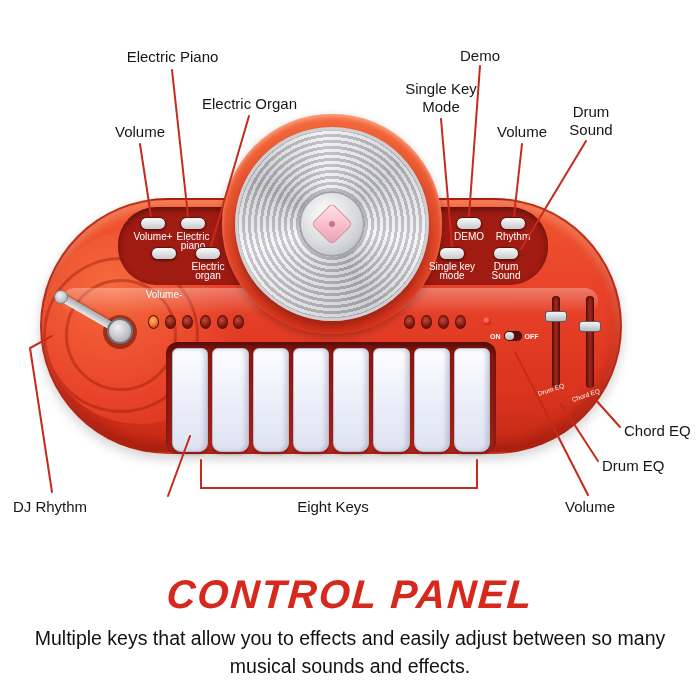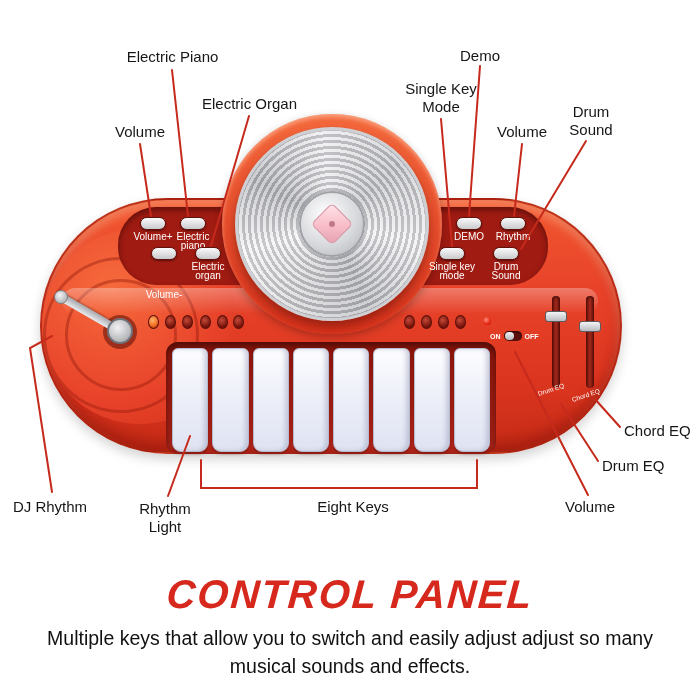--- a/index.html
+++ b/index.html
@@ -11,21 +11,21 @@
   .lbl.left{text-align:left;}
   .lbl-electric-piano{left:115px;top:48px;width:115px;}
   .lbl-volume-left{left:105px;top:123px;width:70px;}
   .lbl-electric-organ{left:192px;top:95px;width:115px;}
   .lbl-demo{left:450px;top:47px;width:60px;}
   .lbl-single-key-mode{left:399px;top:80px;width:84px;}
   .lbl-volume-right{left:487px;top:123px;width:70px;}
   .lbl-drum-sound{left:562px;top:103px;width:58px;}
   .lbl-dj-rocker{left:11px;top:498px;width:78px;}
   .lbl-rhythm-light{left:133px;top:500px;width:64px;}
-  .lbl-eight-keys{left:308px;top:498px;width:90px;}
+  .lbl-eight-keys{left:288px;top:498px;width:90px;}
   .lbl-switch{left:560px;top:498px;width:60px;}
   .lbl-drum-eq{left:602px;top:457px;white-space:nowrap;}
   .lbl-chord-eq{left:624px;top:422px;white-space:nowrap;}
 
   .lines{position:absolute;left:0;top:0;z-index:40;}
 
   
   .abs{position:absolute;}
   .body{left:40px;top:198px;width:582px;height:256px;border-radius:128px;z-index:1;
         background:linear-gradient(180deg,#f1572f 0%,#e8432a 35%,#dd3620 70%,#c52b16 100%);
@@ -218,22 +218,21 @@
   </svg>
 
   <div class="lbl lbl-electric-piano">Electric Piano</div>
   <div class="lbl lbl-volume-left">Volume</div>
   <div class="lbl lbl-electric-organ">Electric Organ</div>
   <div class="lbl lbl-demo">Demo</div>
   <div class="lbl lbl-single-key-mode">Single Key Mode</div>
   <div class="lbl lbl-volume-right">Volume</div>
   <div class="lbl lbl-drum-sound">Drum Sound</div>
   <div class="lbl lbl-dj-rocker">DJ Rhythm</div>
-  <div class="lbl lbl-rhythm-light">Rhythm Light</div>
   <div class="lbl lbl-eight-keys">Eight Keys</div>
   <div class="lbl lbl-switch">Volume</div>
   <div class="lbl left lbl-drum-eq">Drum EQ</div>
   <div class="lbl left lbl-chord-eq">Chord EQ</div>
 
   <div class="footer-title">CONTROL PANEL</div>
-  <div class="footer-desc">Multiple keys that allow you to switch and easily adjust adjust so many musical sounds and effects.</div>
+  <div class="footer-desc">Multiple keys that allow you to effects and easily adjust between so many musical sounds and effects.</div>
 
 </div>
 
 </body></html>

